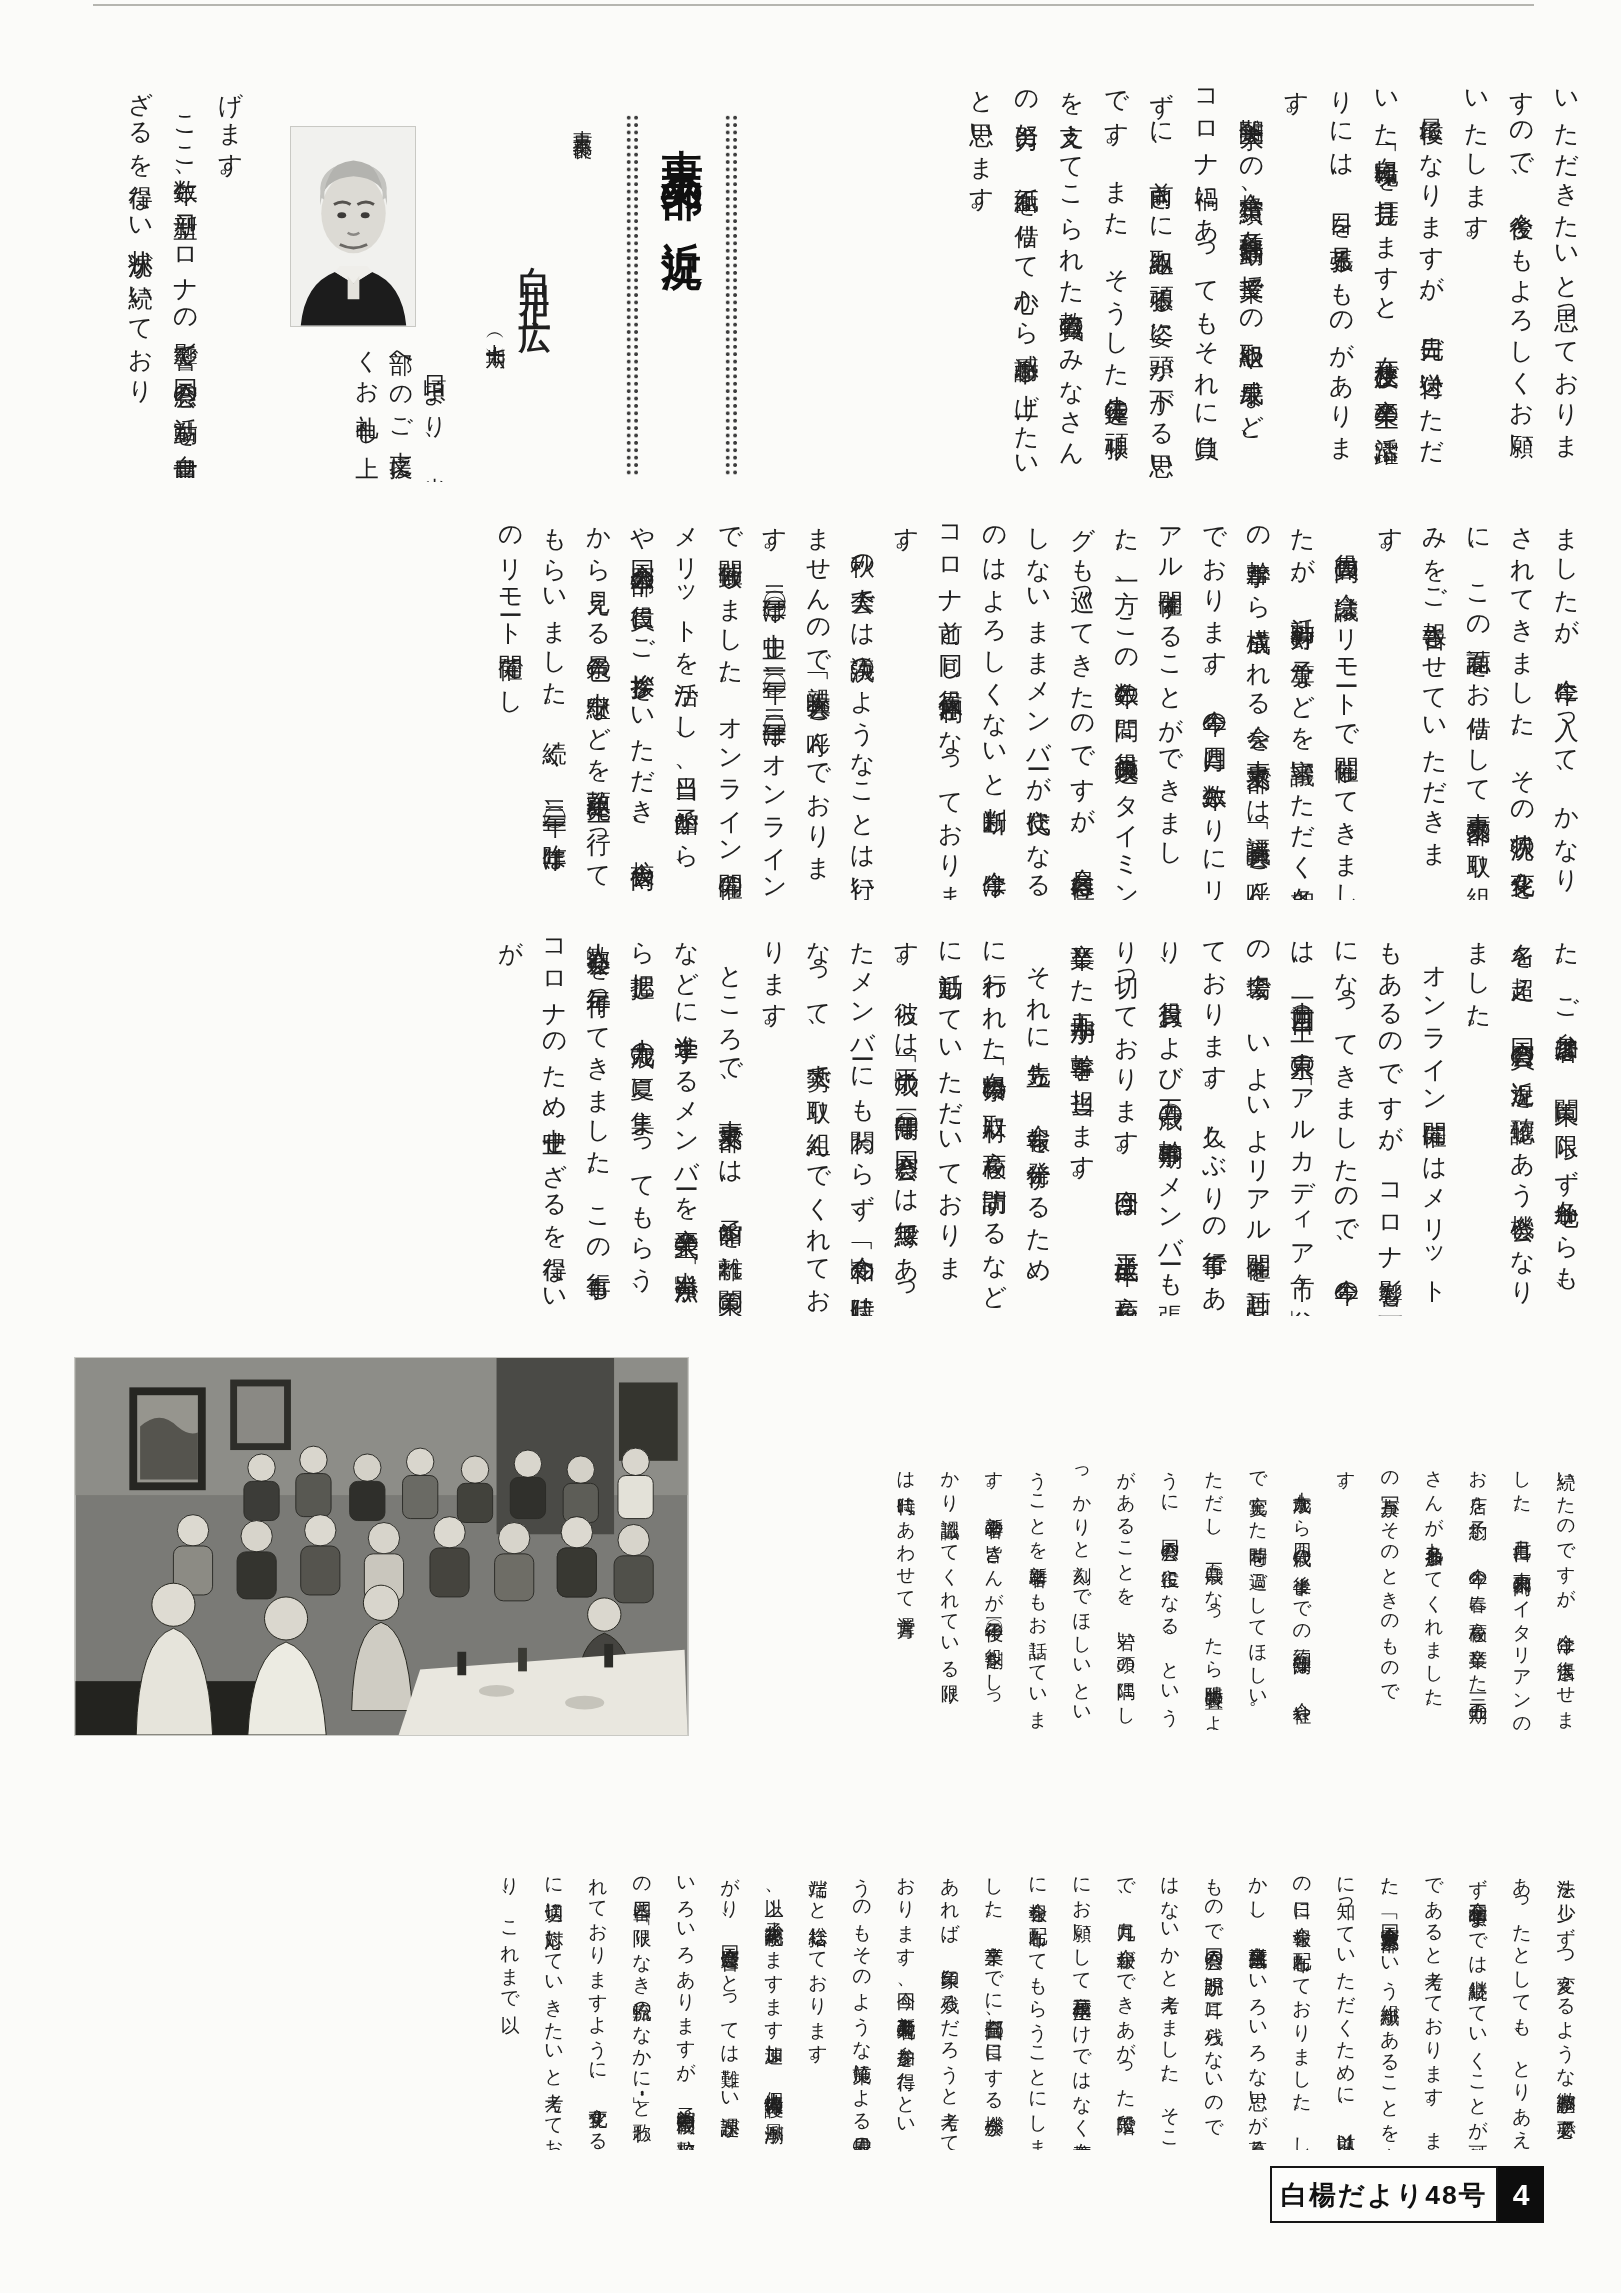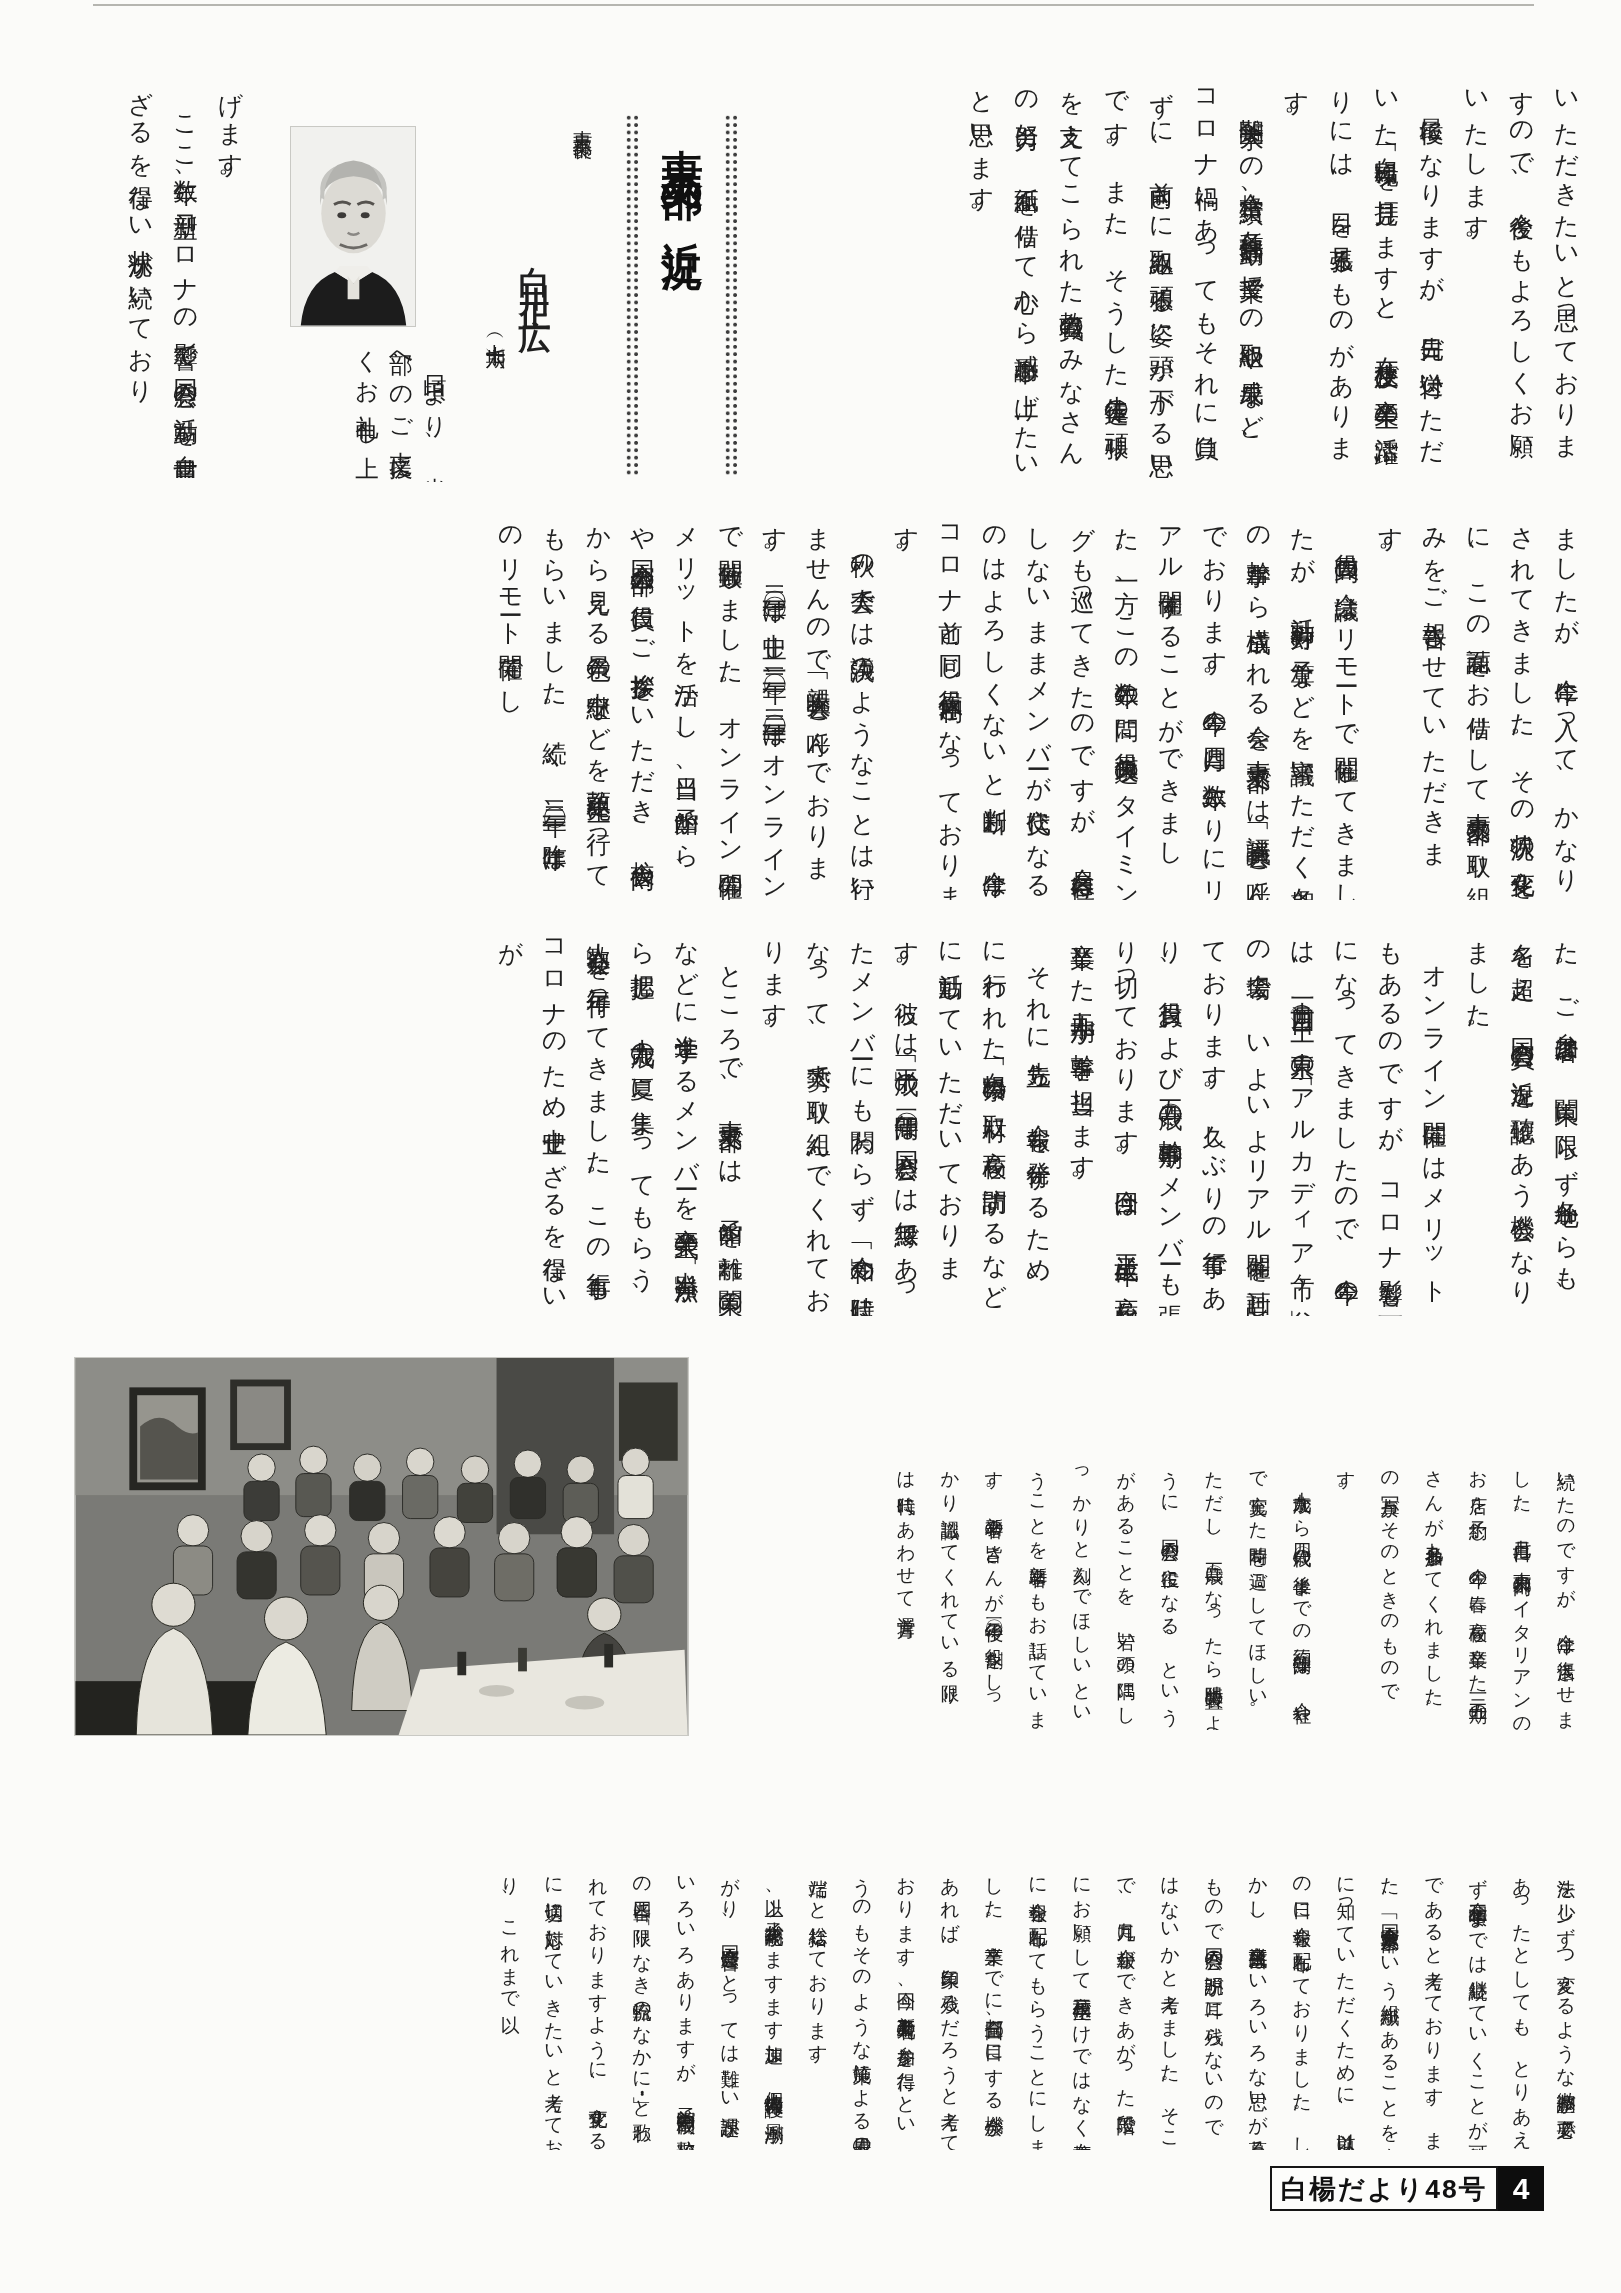--- a/index.html
+++ b/index.html
@@ -38,21 +38,21 @@
   
   .author-wrap{position:absolute; left:482px; top:110px; width:116px; height:374px;}
   .author-wrap .vline{position:absolute; writing-mode:vertical-rl; text-orientation:upright;}
   .a-role{right:2px; top:3.9px; font-size:19.6px; letter-spacing:2.9px;}
   .a-name{left:31px; top:131px; font-size:32px; letter-spacing:17.6px; font-weight:bold;}
   .a-cohort{left:0px; top:216px; font-size:19.6px; letter-spacing:2px;}
 
   .photo{position:absolute; background:#efefec; outline:1px solid #c9c9c4;}
 
   
-  .footer{position:absolute; left:1270px; top:2166px; width:274px; height:45px; display:flex;}
+  .footer{position:absolute; left:1270px; top:2166px; width:274px; height:57px; display:flex;}
   .footer .issue{
     flex:1; border:2.5px solid #161616; background:#fdfdfb;
     display:flex; align-items:center; justify-content:center;
     font-family:"Liberation Sans", sans-serif; font-size:26.5px; font-weight:bold; letter-spacing:2px; color:#111;
   }
   .footer .pageno{
     width:46px; background:#0d0d0d; color:#ffffff;
     display:flex; align-items:center; justify-content:center;
     font-family:"Liberation Sans", sans-serif; font-size:30px; font-weight:bold;
   }

